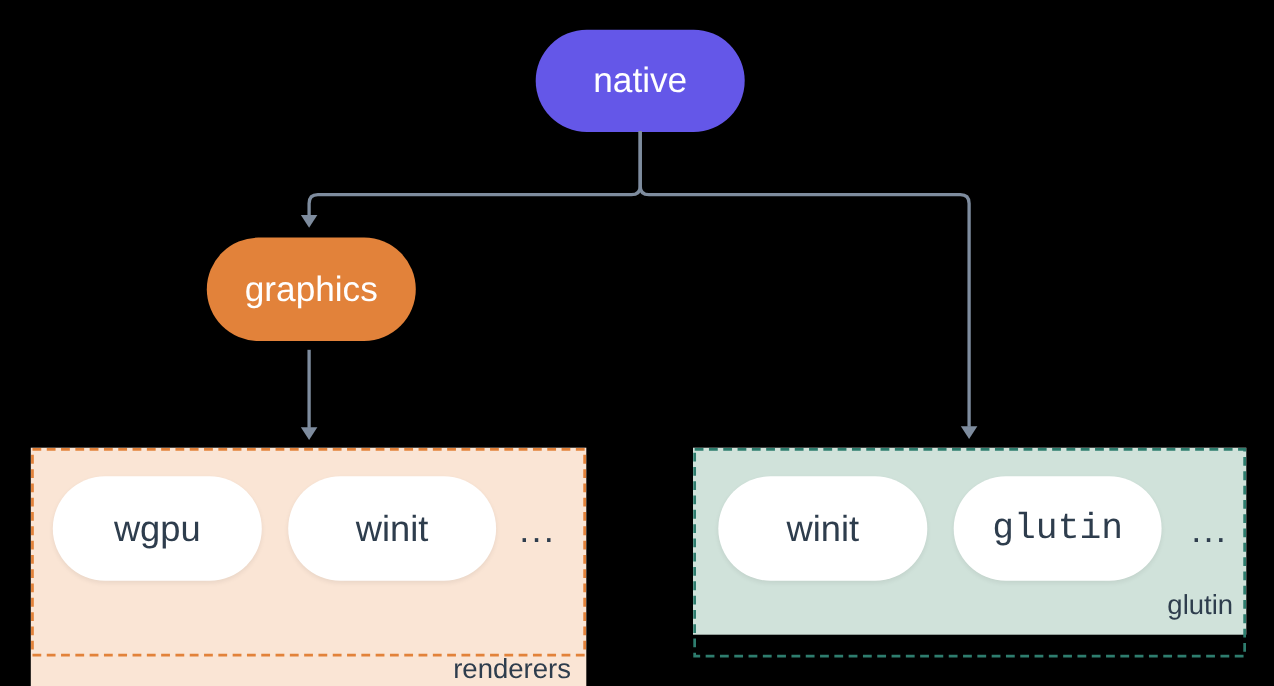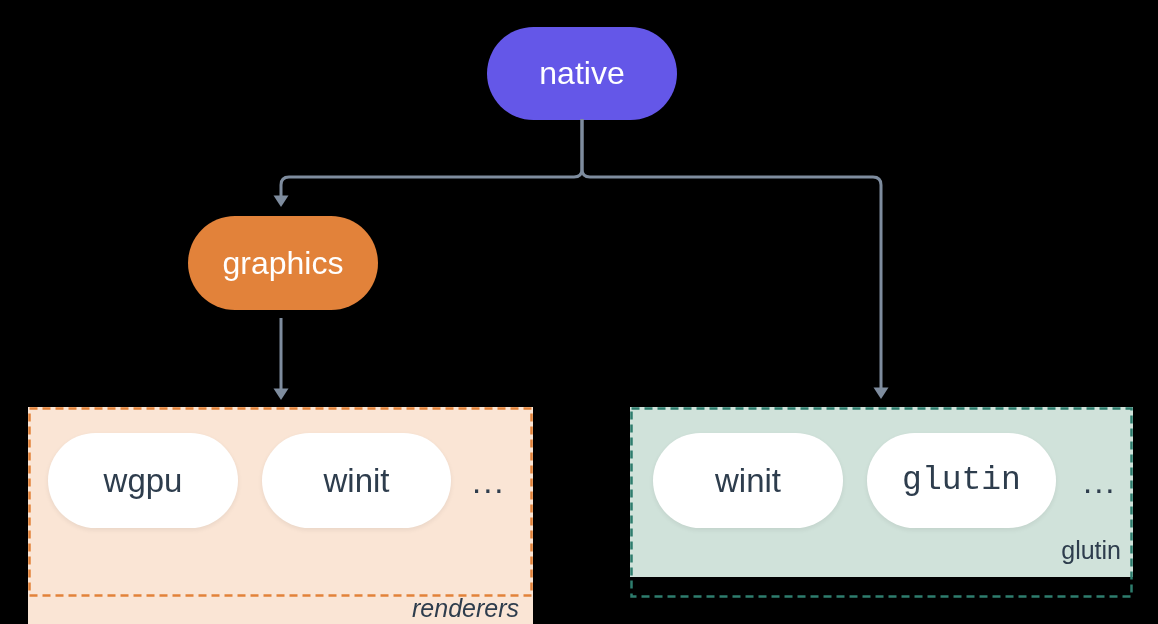--- a/index.html
+++ b/index.html
@@ -53,21 +53,21 @@
     top: 56px;
   }
   .group-renderers .ellipsis { left: 444px; }
   .group-shells    .ellipsis { left: 453px; }
   .group-label {
     position: absolute;
     color: var(--item-text, #2E3D4D);
     font-size: 25px;
     bottom: 12px;
   }
-  .group-renderers .group-label { right: 14px; font-style: italic; }
+  .group-renderers .group-label { right: 14px; }
   .group-shells    .group-label { right: 12px; }
 
   svg.connectors {
     position: absolute;
     left: 0; top: 0;
     width: 1158px; height: 624px;
     pointer-events: none;
     z-index: 5;
   }
   .edge { fill: none; stroke: var(--arrow, #7E8C9E); stroke-width: 3; stroke-linejoin: round; }

